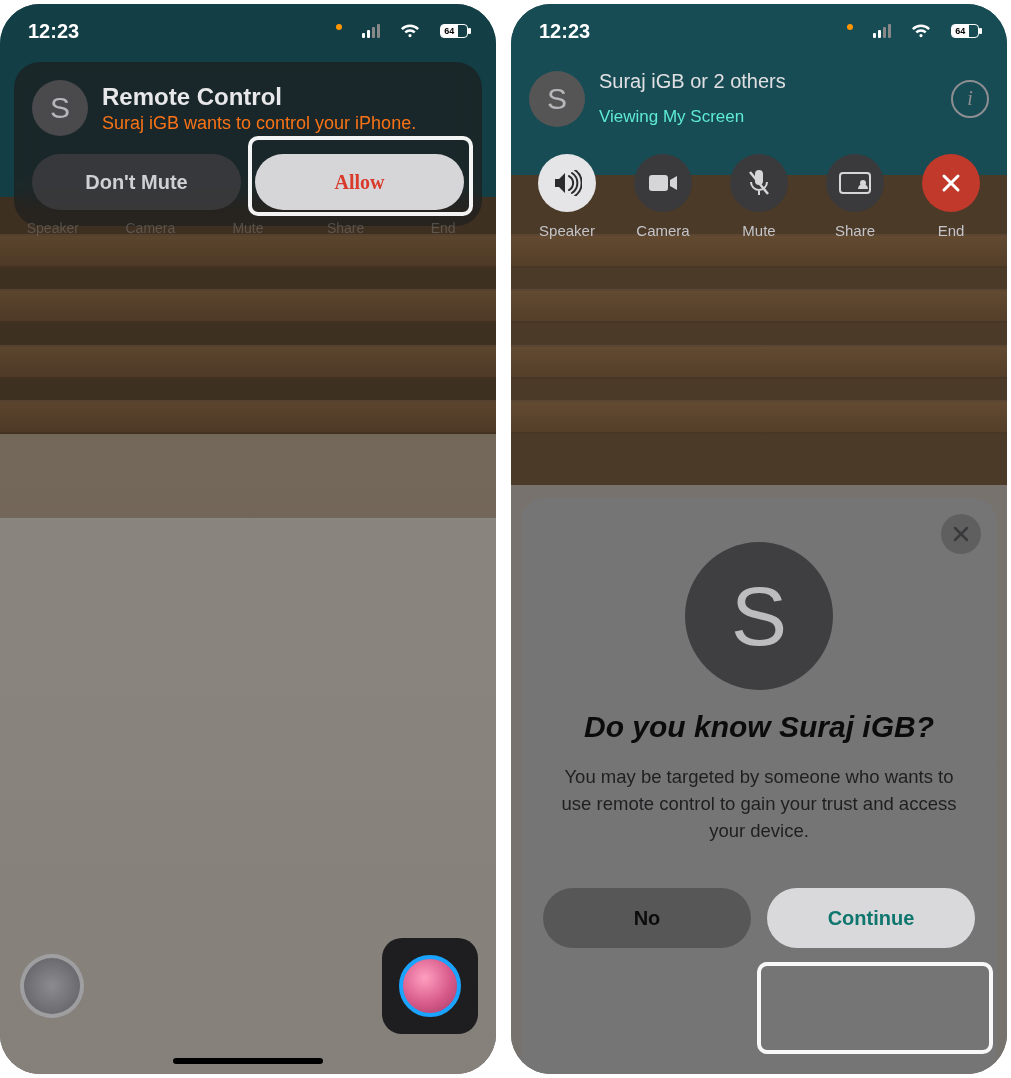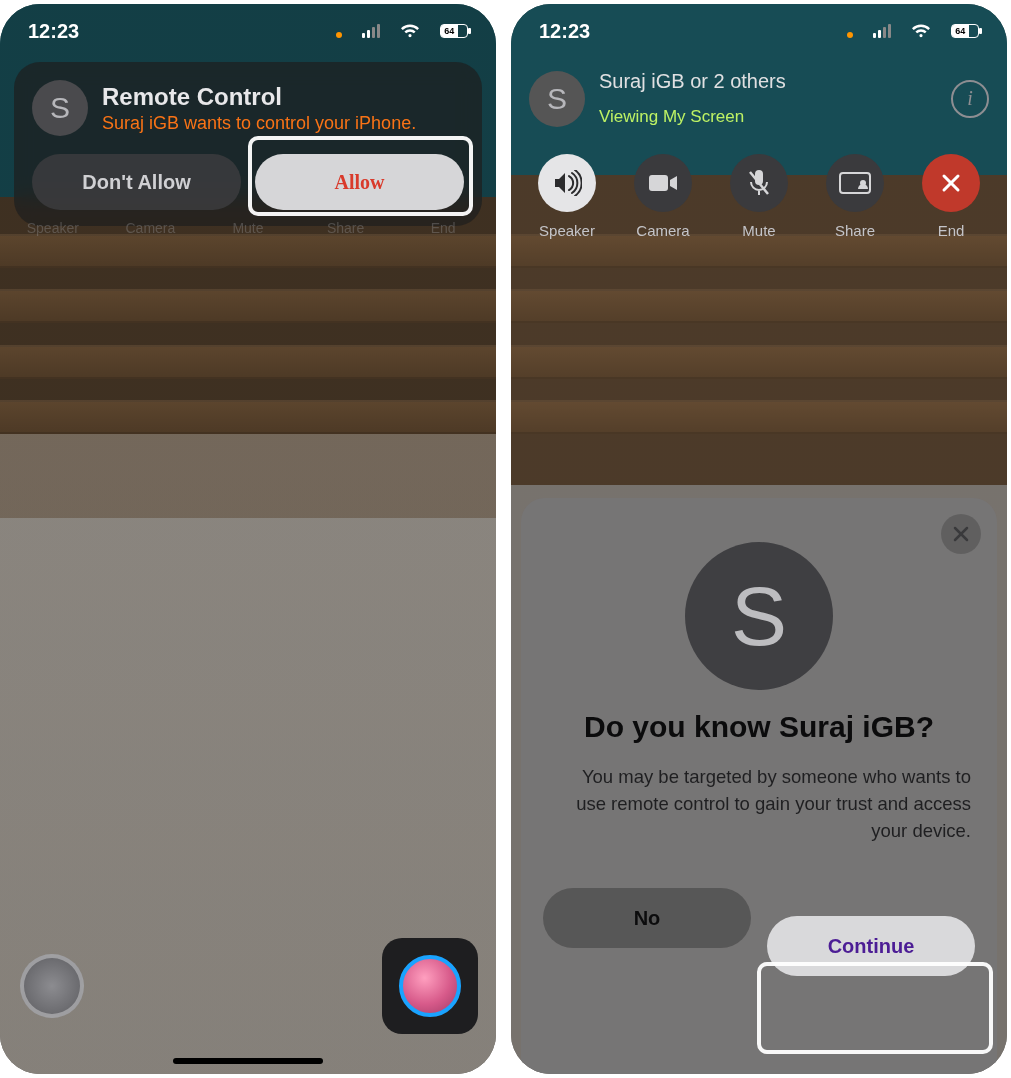--- a/index.html
+++ b/index.html
@@ -20,21 +20,21 @@
     background:
       linear-gradient(rgba(0,0,0,0.45),rgba(0,0,0,0.45)),
       linear-gradient(to bottom, #2a8a9a 0%, #2a8a9a 16%, #8a6a4a 16%, #8a6a4a 45%, #d8d0c6 45%, #d8d0c6 100%);
   }
   .wood { position:absolute; left:0; right:0; top:230px; height:200px; display:flex; flex-direction:column; justify-content:space-between; opacity:0.5; }
   .slat { height:34px; background:linear-gradient(#7a5a3a,#5d442b); border-top:2px solid rgba(255,255,255,0.08); border-bottom:2px solid rgba(0,0,0,0.4); }
   .tabletop { position:absolute; left:0; right:0; top:430px; bottom:0; background:linear-gradient(#d6cec4,#c8c0b6); opacity:0.35; }
 
   
   .status { position:absolute; top:0; left:0; right:0; height:54px; display:flex; align-items:center; justify-content:space-between; padding:0 28px; color:#fff; font-weight:600; font-size:20px; }
-  .status .icons { display:flex; align-items:flex-end; gap:20px; }
+  .status .icons { display:flex; align-items:flex-start; gap:20px; }
   .status .dot-orange { width:6px; height:6px; border-radius:50%; background:#ff9500; }
   .bars { display:flex; align-items:flex-end; gap:2px; height:14px;}
   .bars span { width:3px; background:#fff; border-radius:1px;}
   .bars span:nth-child(1){height:5px;}
   .bars span:nth-child(2){height:8px;}
   .bars span:nth-child(3){height:11px;background:#888;}
   .bars span:nth-child(4){height:14px;background:#888;}
   .wifi-ic, .batt { display:inline-flex; }
   .batt-box { width:28px; height:14px; border:1.5px solid #fff; border-radius:4px; position:relative; display:flex; align-items:center;}
   .batt-box::after{content:""; position:absolute; right:-4px; top:3px; width:3px; height:6px; background:#fff; border-radius:1px;}
@@ -64,47 +64,47 @@
   
   .pip { position:absolute; right:18px; bottom:40px; width:96px; height:96px; border-radius:20px; background:#1e1e20; display:flex; align-items:center; justify-content:center; }
   .pip-inner { width:62px; height:62px; border-radius:50%; background:radial-gradient(circle at 40% 35%, #ff9fbf 0%, #d75a8a 55%, #a03a66 100%); border:4px solid #1aa3ff; }
   .shutter { position:absolute; left:20px; bottom:56px; width:64px; height:64px; border-radius:50%; background:radial-gradient(circle at 50% 50%, #8c8c90 0%, #6b6b6f 70%); border:4px solid rgba(255,255,255,0.35); }
   .home-ind { position:absolute; bottom:10px; left:50%; transform:translateX(-50%); width:150px; height:6px; border-radius:4px; background:#000;}
 
   
   .call-head { position:absolute; top:66px; left:18px; right:18px; display:flex; align-items:center; gap:14px;}
   .call-head .avatar { background:#555;}
   .call-title { color:#e0e0e2; font-size:20px; font-weight:400;}
-  .call-sub { color:#bef264; font-size:17px; margin-top:14px;}
+  .call-sub { color:#5eead4; font-size:17px; margin-top:14px;}
   .info-btn{ margin-left:auto; width:38px; height:38px; border-radius:50%; border:2px solid #8e8e92; color:#8e8e92; display:flex; align-items:center; justify-content:center; font-family:Georgia,serif; font-style:italic; font-size:20px;}
 
   .ctrl-row { position:absolute; top:150px; left:14px; right:14px; display:flex; justify-content:space-between; }
   .ctrl { width:84px; display:flex; flex-direction:column; align-items:center; gap:10px; }
   .ctrl .circ { width:58px; height:58px; border-radius:50%; display:flex; align-items:center; justify-content:center; }
   .circ.white { background:#e5e5e7; color:#2b2b2d;}
   .circ.dark { background:#3a3a3d; color:#d6d6d8;}
   .circ.red { background:#c0392b; color:#fff;}
   .ctrl .lab { color:#c4c4c8; font-size:15px; }
 
   
   .sheet {
     position:absolute; left:10px; right:10px; bottom:-8px; top:494px;
     background:rgba(118,118,120,0.72);
     border-radius:24px 24px 0 0;
     padding:28px 22px 30px 22px;
     color:#0c0c0d;
   }
   .sheet .close { position:absolute; top:16px; right:16px; width:40px; height:40px; border-radius:50%; background:rgba(0,0,0,0.18); display:flex; align-items:center; justify-content:center; color:#3a3a3c; }
   .sheet .big-av { width:148px; height:148px; border-radius:50%; background:#3f3f42; margin:16px auto 20px auto; display:flex; align-items:center; justify-content:center; color:#bdbdc0; font-size:84px; font-weight:500;}
-  .sheet h2 { text-align:center; font-size:30px; font-weight:700; color:#0b0b0c; }
-  .sheet p { text-align:right; font-size:18.5px; color:#1f1f21; margin-top:20px; line-height:1.45; padding:0 4px;}
+  .sheet h2 { text-align:center; font-size:30px; font-weight:700; color:#0b0b0c;font-style:italic; }
+  .sheet p { text-align:center; font-size:18.5px; color:#1f1f21; margin-top:20px; line-height:1.45; padding:0 4px;}
   .sheet .btns { display:flex; gap:16px; margin-top:44px;}
   .sheet .sbtn { flex:1; height:60px; border-radius:30px; display:flex; align-items:center; justify-content:center; font-size:20px; font-weight:600;text-align:center;}
   .sbtn.no { background:rgba(50,50,52,0.45); color:#0c0c0d; }
-  .sbtn.cont { background:#d9d9db; color:#4c1d95;margin-top:28px; }
+  .sbtn.cont { background:#d9d9db; color:#0f766e; }
   .hl.cont { bottom:20px; right:14px; width:236px; height:92px; top:auto; left:auto; }
 
   svg { display:block; }
 </style>
 </head>
 <body>
 
 <div class="canvas">
 
   <div class="phone left">
@@ -142,21 +142,21 @@
 
     <div class="notif">
       <div class="notif-head">
         <div class="avatar">S</div>
         <div>
           <div class="notif-title">Remote Control</div>
           <div class="notif-sub">Suraj iGB wants to control your iPhone.</div>
         </div>
       </div>
       <div class="notif-btns">
-        <div class="pill dark">Don't Allow</div>
+        <div class="pill dark">Don't Mute</div>
         <div class="pill light">Allow</div>
       </div>
     </div>
     <div class="hl allow"></div>
 
     <div class="ghost-labels">
       <span>Speaker</span>
       <span>Camera</span>
       <span>Mute</span>
       <span>Share</span>

